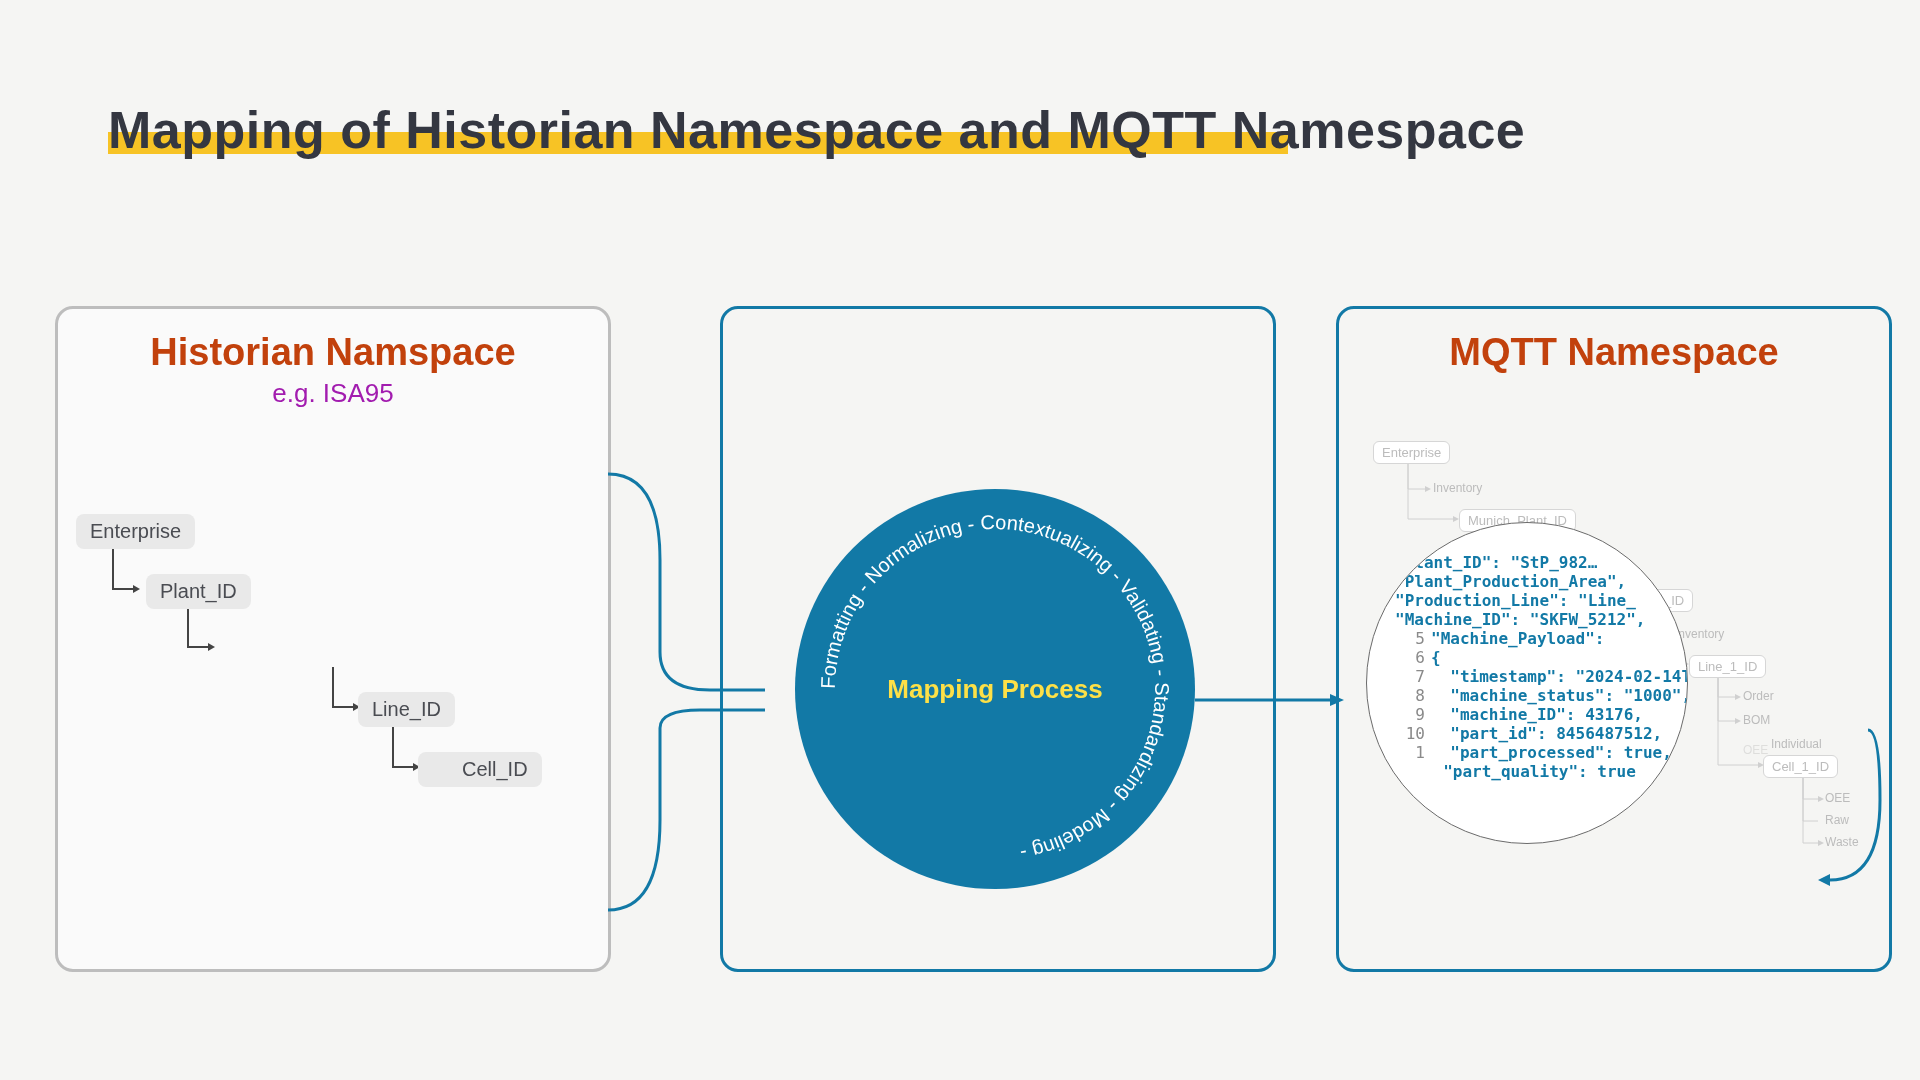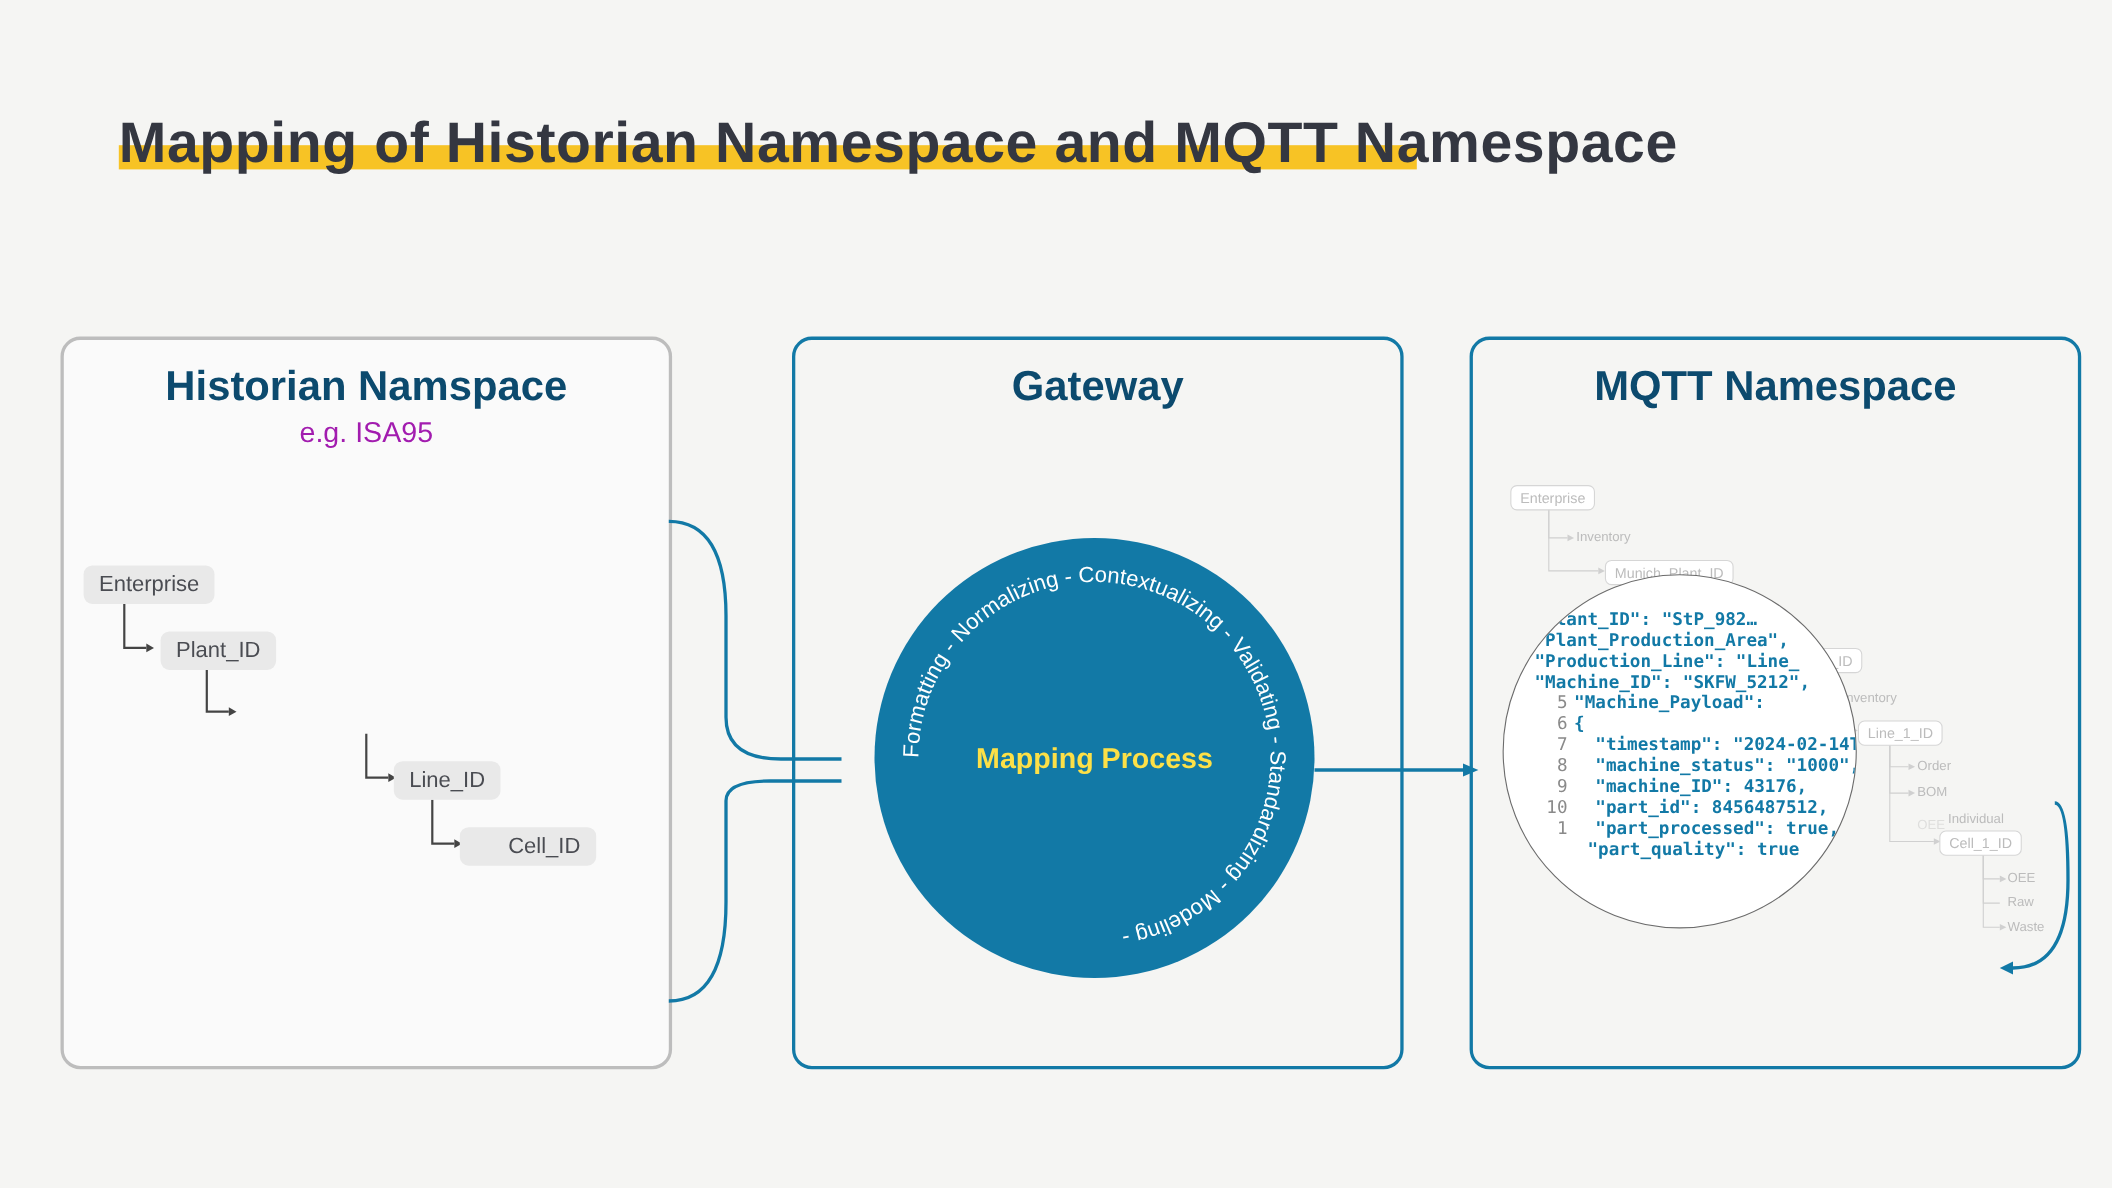--- a/index.html
+++ b/index.html
@@ -52,21 +52,21 @@
     border: 3px solid #1279a6;
   }
   .panel.mqtt {
     left: 1336px;
     border: 3px solid #1279a6;
   }
   .panel-title {
     text-align: center;
     font-size: 38px;
     font-weight: 700;
-    color: #0c4a6e;
+    color: #c2410c;
     margin-top: 22px;
   }
   .panel-sub {
     text-align: center;
     font-size: 26px;
     color: #a21caf;
     margin-top: 4px;
   }
 
   
@@ -187,21 +187,20 @@
 
   <path d="M 608 474 Q 660 474 660 560 L 660 652 Q 660 690 710 690 L 765 690" stroke="#1279a6" stroke-width="3" fill="none"></path>
 
   <path d="M 608 910 Q 660 910 660 820 L 660 728 Q 660 710 700 710 L 765 710" stroke="#1279a6" stroke-width="3" fill="none"></path>
 
   <path d="M 1195 700 L 1330 700" stroke="#1279a6" stroke-width="3" fill="none"></path>
   <polygon points="1330,694 1344,700 1330,706" fill="#1279a6"></polygon>
 </svg>
 
 <div class="panel gateway">
-  <div class="panel-title">Gateway</div>
 
   <div class="map-circle">
 
     <svg viewBox="0 0 400 400" width="400" height="400" style="position:absolute;left:0;top:0">
       <defs>
         <path id="ringPath" d="M 200,200 m -160,0 a 160,160 0 1,1 320,0 a 160,160 0 1,1 -320,0"></path>
       </defs>
       <text fill="#ffffff" font-size="20" font-family="Segoe UI, Arial">
         <textPath href="#ringPath" startOffset="0%">Formatting - Normalizing - Contextualizing - Validating - Standardizing - Modeling - </textPath>
       </text>

